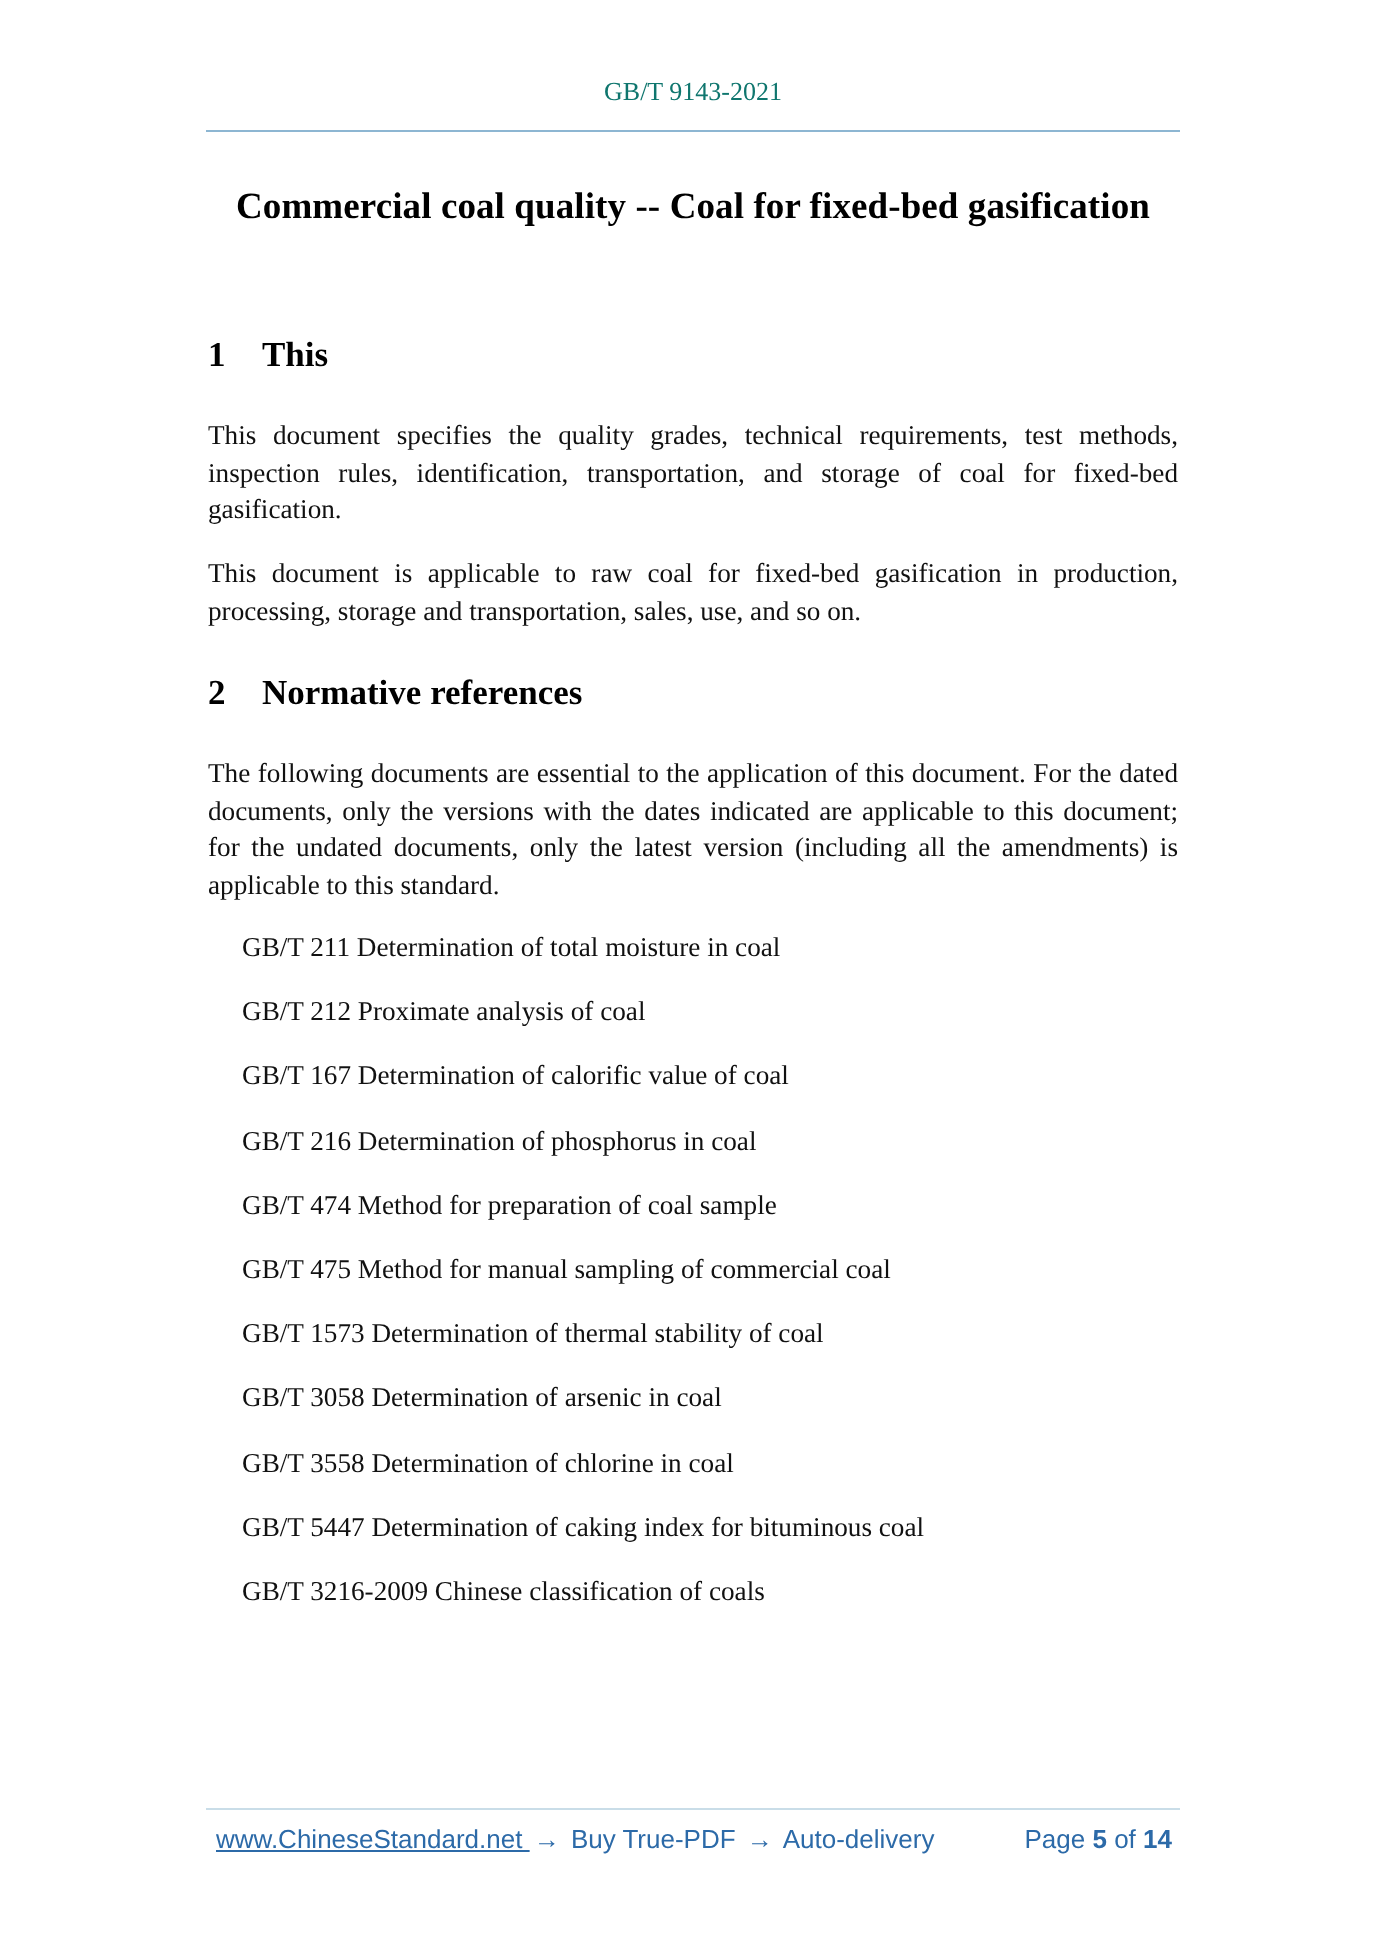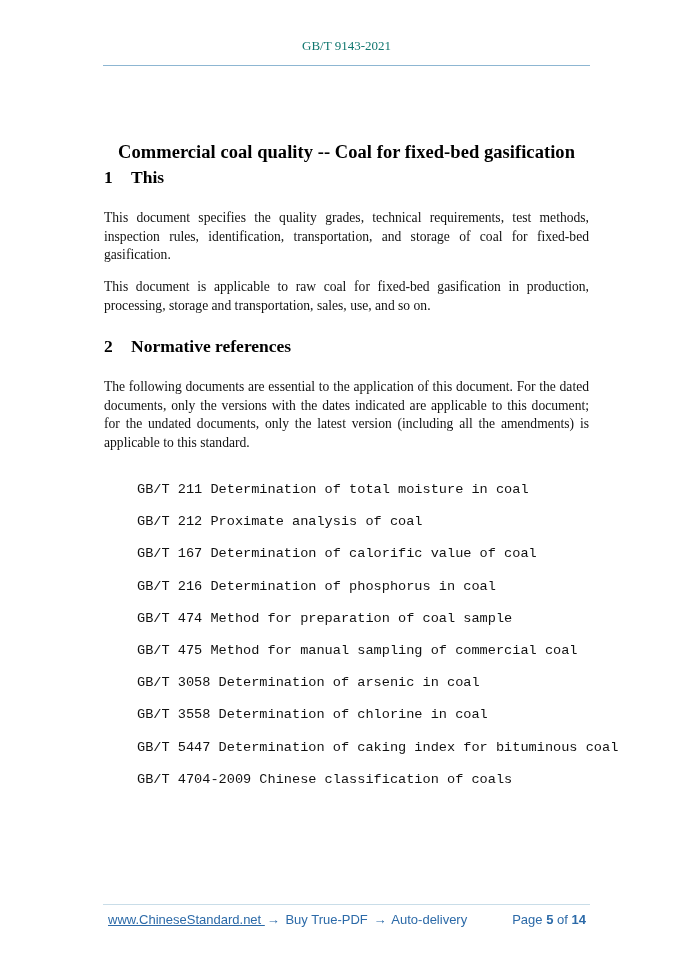--- a/index.html
+++ b/index.html
@@ -35,21 +35,20 @@
     .doc-title {
       position: absolute;
       left: 103px;
       top: 94px;
       width: 487px;
       text-align: center;
       font-size: 18.5px;
       font-weight: bold;
       color: #000000;
       letter-spacing: 0.05px;
-      margin-top: 48px;
     }
     .section-heading {
       position: absolute;
       left: 104px;
       font-size: 17.5px;
       font-weight: bold;
       color: #000000;
       white-space: nowrap;
     }
     .section-heading .num {
@@ -62,24 +61,23 @@
       width: 485px;
       font-size: 13.6px;
       line-height: 18.6px;
       text-align: justify;
       color: #111111;
     }
     .ref-list {
       position: absolute;
       left: 121px;
       top: 465px;
-      margin: 16px;
+      margin: 0;
       padding: 0;
       list-style: none;
-      font-family: Liberation Mono, monospace;
     }
     .ref-item {
       height: 32.2px;
       font-size: 13.6px;
       line-height: 18px;
       color: #111111;
       white-space: nowrap;
     }
     .footer-rule {
       position: absolute;
@@ -136,24 +134,25 @@
 
 <p class="para" style="top:378px; margin:0;">The following documents are essential to the application of this document. For the dated documents, only the versions with the dates indicated are applicable to this document; for the undated documents, only the latest version (including all the amendments) is applicable to this standard.</p>
 
 <ul class="ref-list">
   <li class="ref-item">GB/T 211 Determination of total moisture in coal</li>
   <li class="ref-item">GB/T 212 Proximate analysis of coal</li>
   <li class="ref-item">GB/T 167 Determination of calorific value of coal</li>
   <li class="ref-item">GB/T 216 Determination of phosphorus in coal</li>
   <li class="ref-item">GB/T 474 Method for preparation of coal sample</li>
   <li class="ref-item">GB/T 475 Method for manual sampling of commercial coal</li>
+  <li class="ref-item">GB/T 1573 Determination of thermal stability of coal</li>
   <li class="ref-item">GB/T 3058 Determination of arsenic in coal</li>
   <li class="ref-item">GB/T 3558 Determination of chlorine in coal</li>
   <li class="ref-item">GB/T 5447 Determination of caking index for bituminous coal</li>
-  <li class="ref-item">GB/T 4704-2009 Chinese classification of coals</li>
+  <li class="ref-item">GB/T 3216-2009 Chinese classification of coals</li>
 </ul>
 
 <div class="footer-rule"></div>
 <div class="footer">
   <a>www.ChineseStandard.net </a><span class="arrow">→</span> <span>Buy True-PDF</span> <span class="arrow">→</span> <span>Auto-delivery</span>
   <span class="page-info">
     <span>Page</span>
     <b>5</b>
     <span>of</span>
     <b>14</b>

